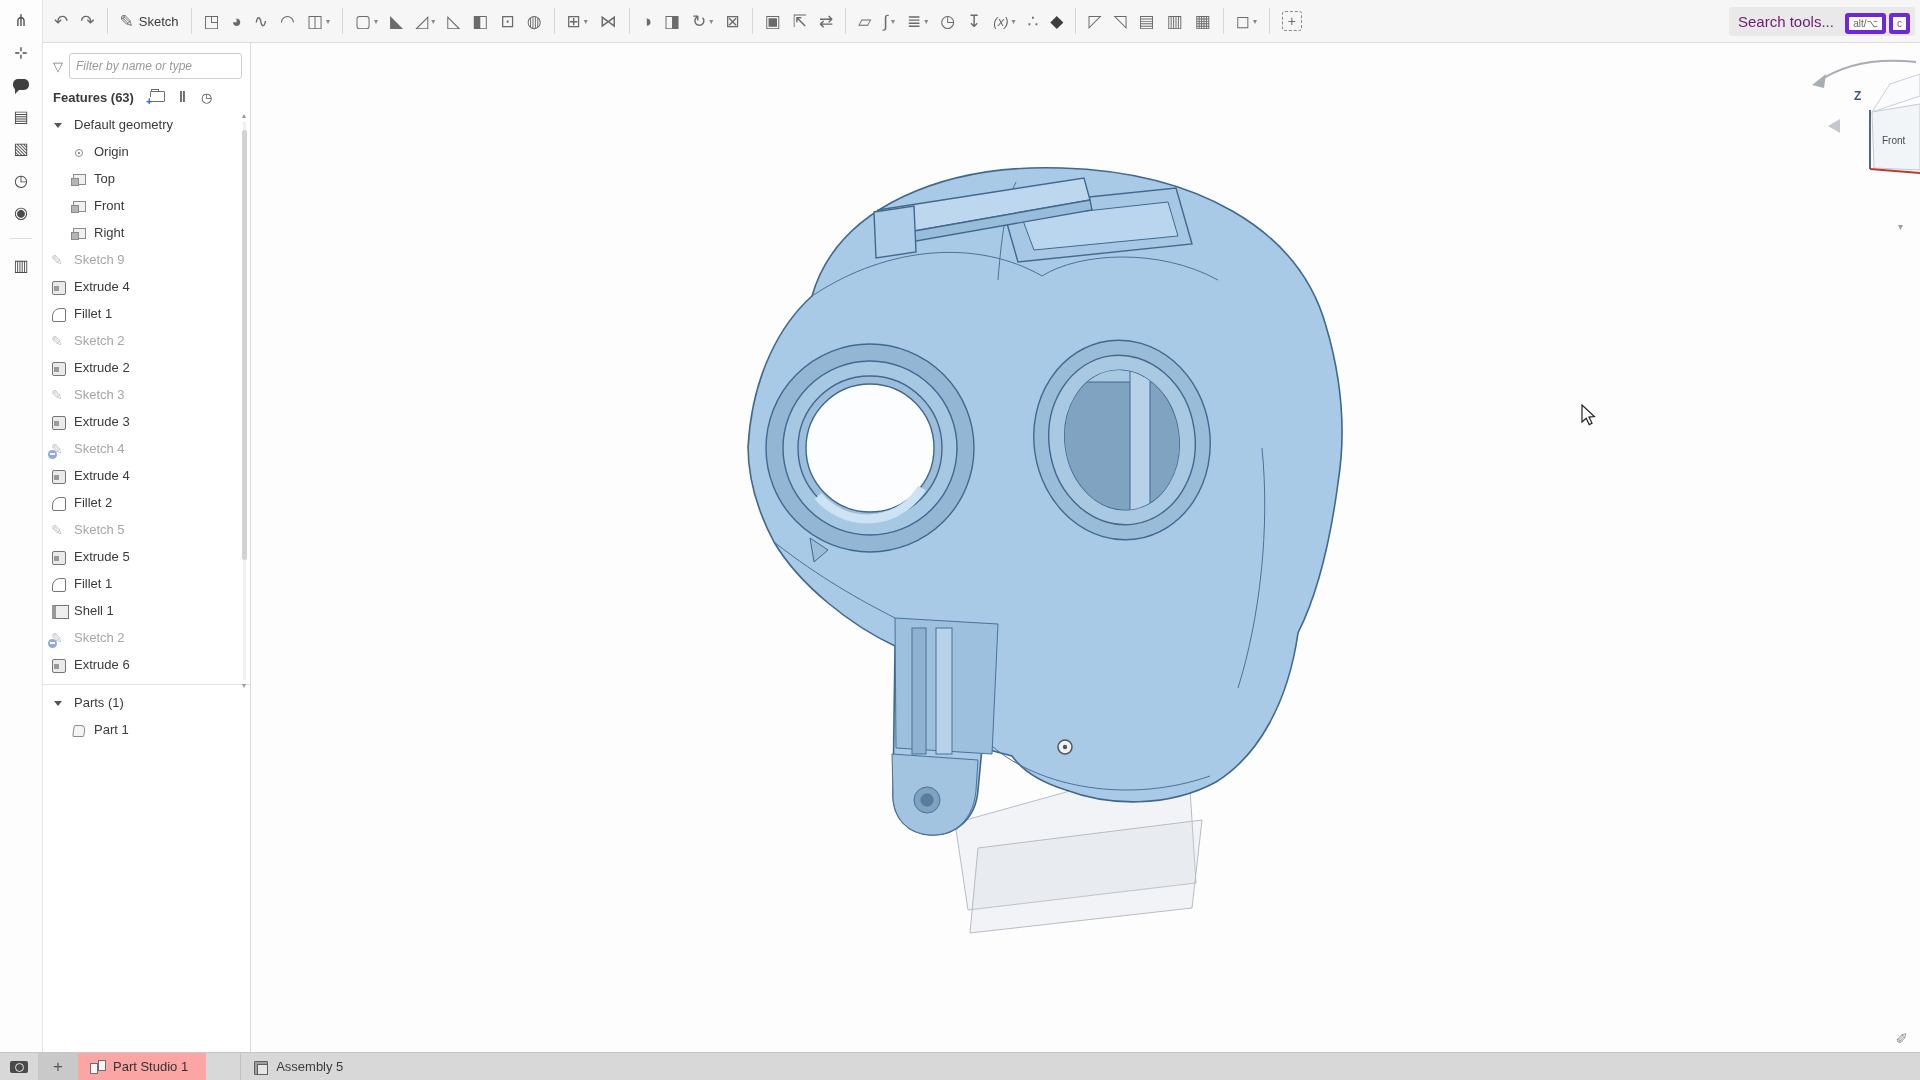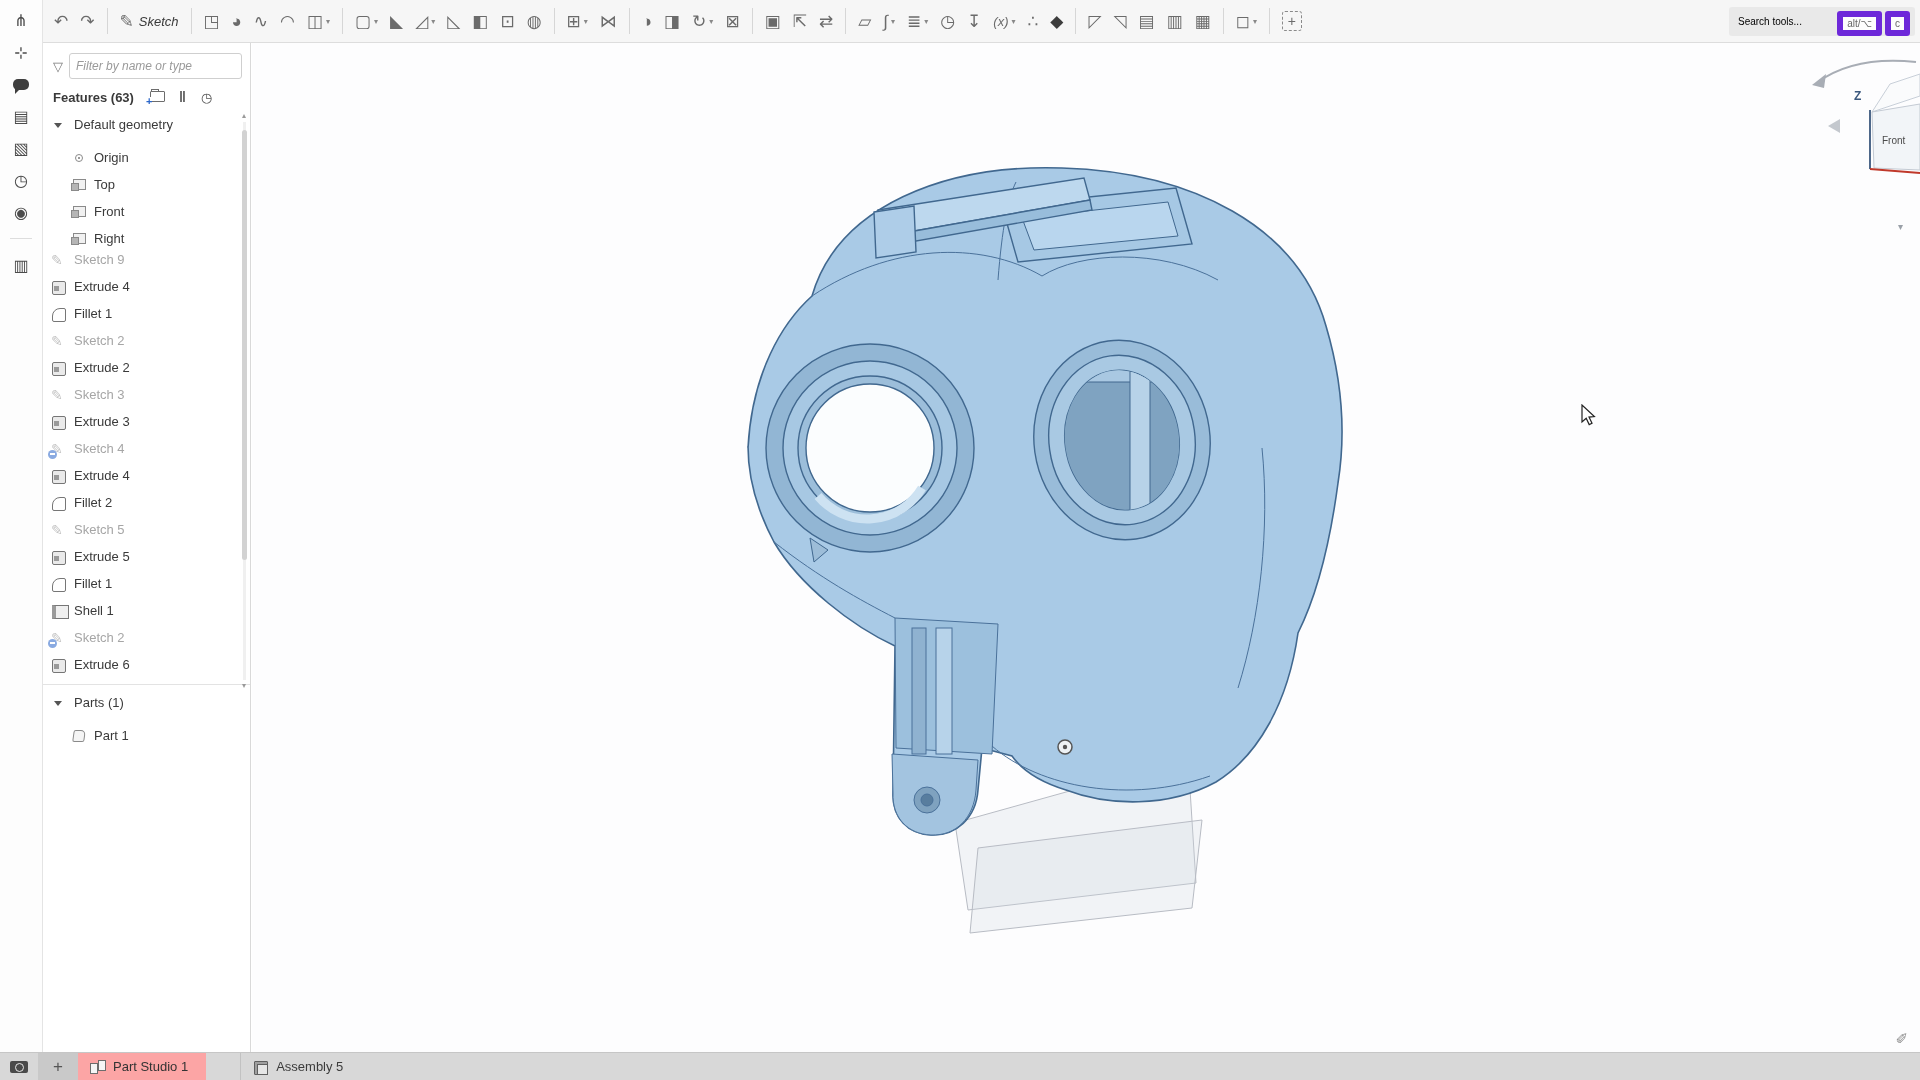--- a/index.html
+++ b/index.html
@@ -8,29 +8,29 @@
 
   
   .toolbar{position:absolute;left:43px;top:0;right:0;height:43px;background:#f6f6f6;
     border-bottom:1px solid #ddd;display:flex;align-items:center;padding:0 6px;gap:2px;}
   .tb-item{display:flex;align-items:center;gap:2px;padding:3px 5px;border-radius:3px;color:#6b6b6b;cursor:pointer;}
   .tb-glyph{font-size:17px;line-height:17px;}
   .tb-item[data-tone="dark"] .tb-glyph{color:#3d3d3d;}
   .tb-item[data-kind="divider"]{width:1px;height:26px;background:#d6d6d6;padding:0;margin:0 5px;border-radius:0;cursor:default;}
   .tb-item[data-kind="dashed"] .tb-glyph{border:1px dashed #8a8a8a;border-radius:3px;width:20px;height:20px;
     display:inline-flex;align-items:center;justify-content:center;font-size:14px;}
-  .tb-label{font-size:13px;color:#3a3a3a;margin-left:3px;font-style:italic;}
+  .tb-label{font-size:13px;color:#3a3a3a;margin-left:3px;}
   .tb-label:empty{display:none;}
   .tb-caret{display:none;}
   .tb-item[data-chev="1"] .tb-caret{display:inline-block;font-size:8px;color:#888;margin-left:1px;}
   .tb-item[data-name="variable-button"] .tb-glyph{font-size:13px;font-style:italic;}
   .search-pill{position:absolute;right:5px;top:7px;width:186px;height:29px;background:#e9e9e9;border-radius:3px;
     display:flex;align-items:center;padding:0 5px 0 9px;cursor:pointer;}
-  .search-pill .s-label{font-size:10px;color:#000000;flex:1;}
-  .kbd{background:#fdfdfd;border:6px solid #6d28d9;border-radius:3px;font-size:10px;color:#666;
+  .search-pill .s-label{font-size:15px;color:#701a75;flex:1;}
+  .kbd{background:#fdfdfd;border:4px solid #6d28d9;border-radius:3px;font-size:10px;color:#666;
     padding:1px 4px;margin-left:3px;line-height:13px;}
 
   
   .rail{position:absolute;left:0;top:0;width:43px;bottom:28px;background:#fdfdfd;border-right:1px solid #e4e4e4;
     display:flex;flex-direction:column;align-items:center;padding-top:8px;}
   .rail-item{width:28px;height:24px;margin-bottom:8px;display:flex;align-items:center;justify-content:center;
     color:#4c4c4c;font-size:16px;cursor:pointer;}
   .rail-item[data-kind="divider"]{height:1px;width:22px;background:#ddd;margin:6px 0 14px 0;cursor:default;}
   .rail-item[data-name="comments-icon"] .rail-glyph{width:16px;height:11px;background:#3f3f3f;border-radius:5px;position:relative;}
   .rail-item[data-name="comments-icon"] .rail-glyph::after{content:"";position:absolute;left:2px;bottom:-4px;
@@ -47,21 +47,21 @@
   .features-header{display:flex;align-items:flex-end;padding:4px 8px 2px 10px;}
   .features-header .fh-label{font-size:13px;font-weight:bold;color:#3a3a3a;margin-right:16px;}
   .fh-btn{color:#555;font-size:13px;margin-right:14px;cursor:pointer;position:relative;}
   .fh-folder{width:15px;height:11px;border:1px solid #6d6d6d;border-radius:1px;position:relative;display:inline-block;}
   .fh-folder::before{content:"";position:absolute;top:-3px;left:0;width:6px;height:2px;border:1px solid #6d6d6d;border-bottom:none;}
   .fh-folder::after{content:"+";position:absolute;left:-5px;bottom:-4px;color:#2b66c9;font-size:11px;font-weight:bold;background:#fff;line-height:8px;}
   .fh-pause{font-weight:bold;font-size:14px;letter-spacing:1px;}
 
   .tree{margin-top:4px;}
   .row{display:flex;align-items:center;height:27px;padding-left:8px;cursor:pointer;}
-  .row[data-indent="1"]{padding-left:28px;align-items:flex-end;}
+  .row[data-indent="1"]{padding-left:28px;}
   .row .lbl{font-size:13px;color:#3a3a3a;margin-left:7px;white-space:nowrap;}
   .row[data-state="dim"] .lbl{color:#a6a6a6;}
   .row[data-state="dim"] .fi{opacity:.55;}
   .fi{width:16px;height:16px;position:relative;flex:none;}
   .fi .badge{display:none;position:absolute;left:-3px;bottom:-2px;width:9px;height:9px;border-radius:50%;background:#2b66c9;}
   .fi .badge::before{content:"";position:absolute;left:2px;top:3.5px;width:5px;height:2px;background:#fff;}
   .row[data-suppressed="1"] .fi .badge{display:block;}
   .fi[data-icon="chevron"]::before{content:"";position:absolute;left:3px;top:6px;width:0;height:0;
     border-left:4px solid transparent;border-right:4px solid transparent;border-top:5px solid #555;}
   .fi[data-icon="origin"]::before{content:"";position:absolute;left:4px;top:5px;width:6px;height:6px;

